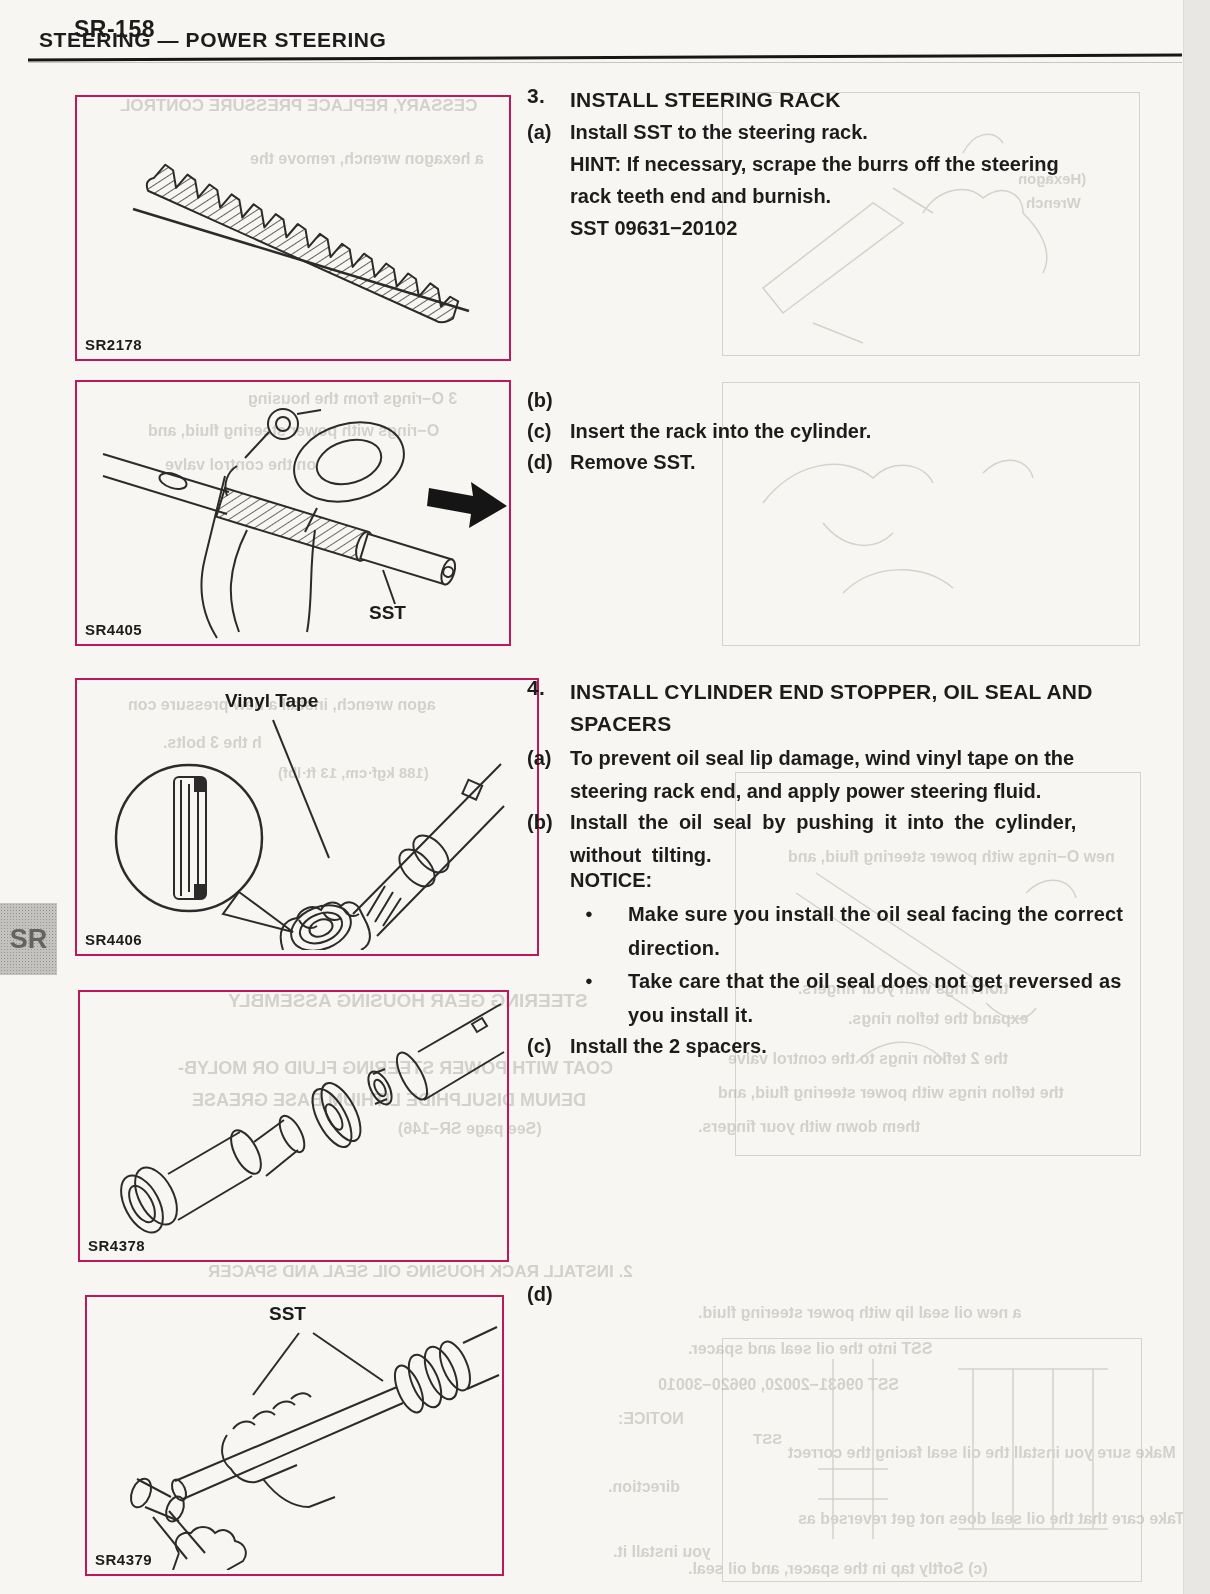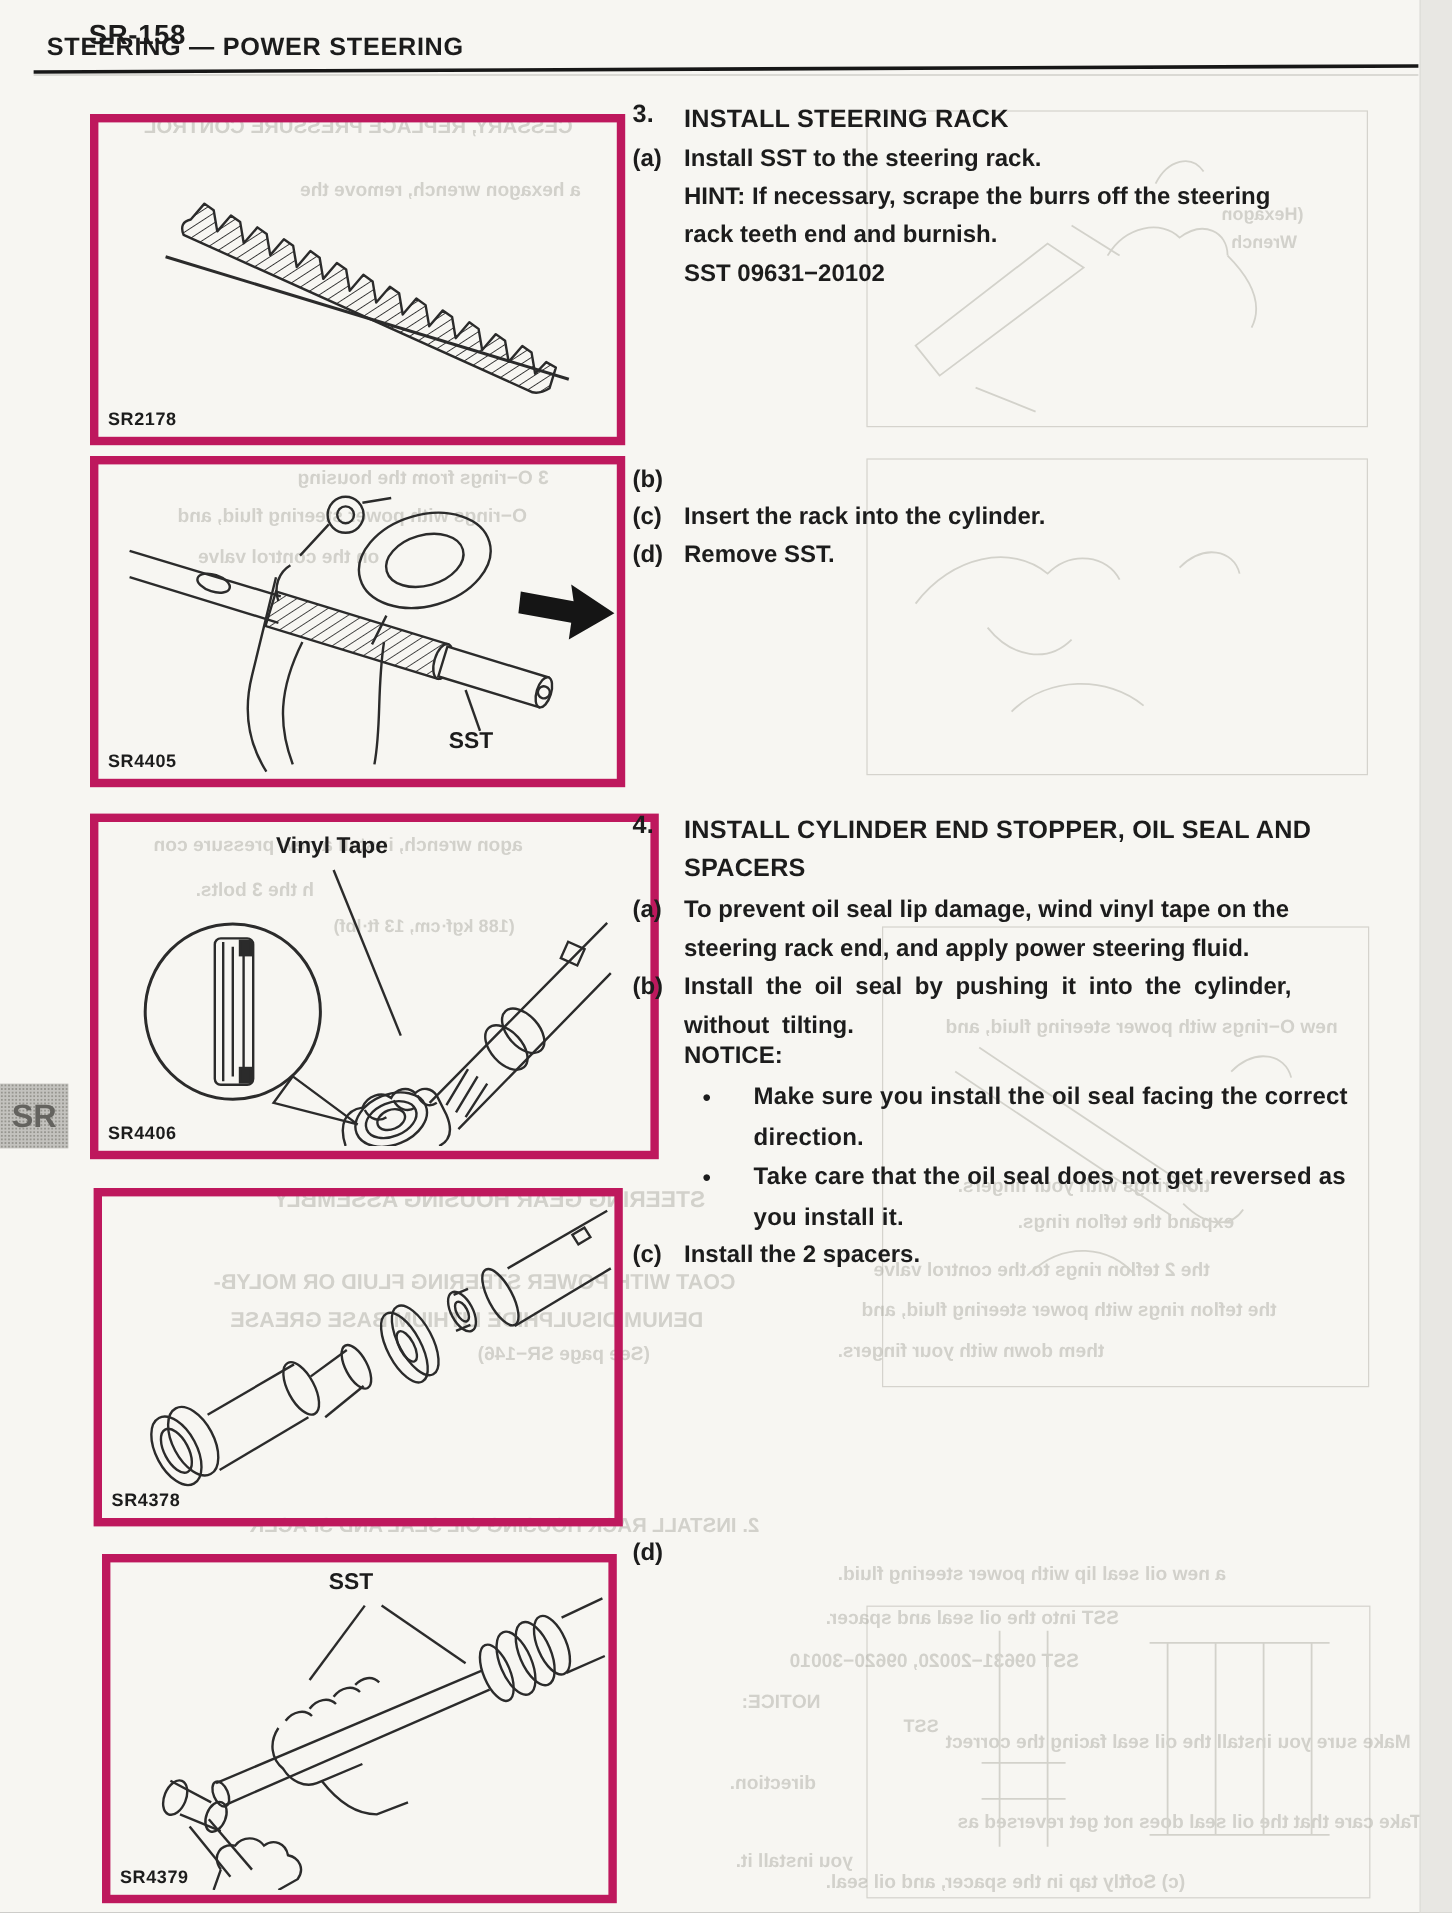--- a/index.html
+++ b/index.html
@@ -5,25 +5,25 @@
   html,body{margin:0;padding:0;background:#8a8a88;}
   .page{position:relative;width:1210px;height:1594px;background:#f7f6f2;
         font-family:"Liberation Sans",sans-serif;color:#1c1c1c;overflow:hidden;}
   .edge-band{position:absolute;top:0;right:0;width:26px;height:100%;background:#e8e7e3;border-left:1px solid #dddcd7;}
   
   .pagecode{position:absolute;left:74px;top:16px;font-size:23px;font-weight:700;letter-spacing:.5px;}
   .htitle{position:absolute;left:0;top:28px;width:1180px;text-align:left;font-size:21px;font-weight:700;letter-spacing:.6px;margin-left:39px;}
   .rule1{position:absolute;left:28px;top:56px;width:1154px;height:3px;background:#171717;transform:rotate(-.25deg);}
   .rule2{position:absolute;left:28px;top:62px;width:1154px;height:1px;background:#c7c6c0;}
   
-  .sidetab{position:absolute;left:0;top:903px;width:57px;height:54px;background:#c3c2be;
+  .sidetab{position:absolute;left:0;top:903px;width:57px;height:72px;background:#c3c2be;
            background-image:radial-gradient(#96958f 1px, rgba(0,0,0,0) 1px);background-size:3px 3px;
            display:flex;align-items:center;justify-content:center;font-size:27px;font-weight:700;color:#64635f;}
   
-  .figbox{position:absolute;border:7px solid #be185d;background:transparent;text-align:right;}
+  .figbox{position:absolute;border:2px solid #be185d;background:transparent;text-align:right;}
   .figid{position:absolute;left:8px;bottom:6px;font-size:15px;font-weight:700;letter-spacing:.5px;}
   .callout{position:absolute;font-size:19px;font-weight:700;white-space:nowrap;}
   .figbox svg{position:absolute;left:0;top:0;}
   
   .headrow,.step{position:absolute;left:527px;width:616px;display:flex;font-weight:700;}
   .headrow{font-size:21px;letter-spacing:.2px;}
   .headrow .num{width:43px;flex:none;}
   .headrow .ht{white-space:pre-line;line-height:32px;}
   .step{font-size:20px;}
   .step .lab{width:43px;flex:none;line-height:32px;}

